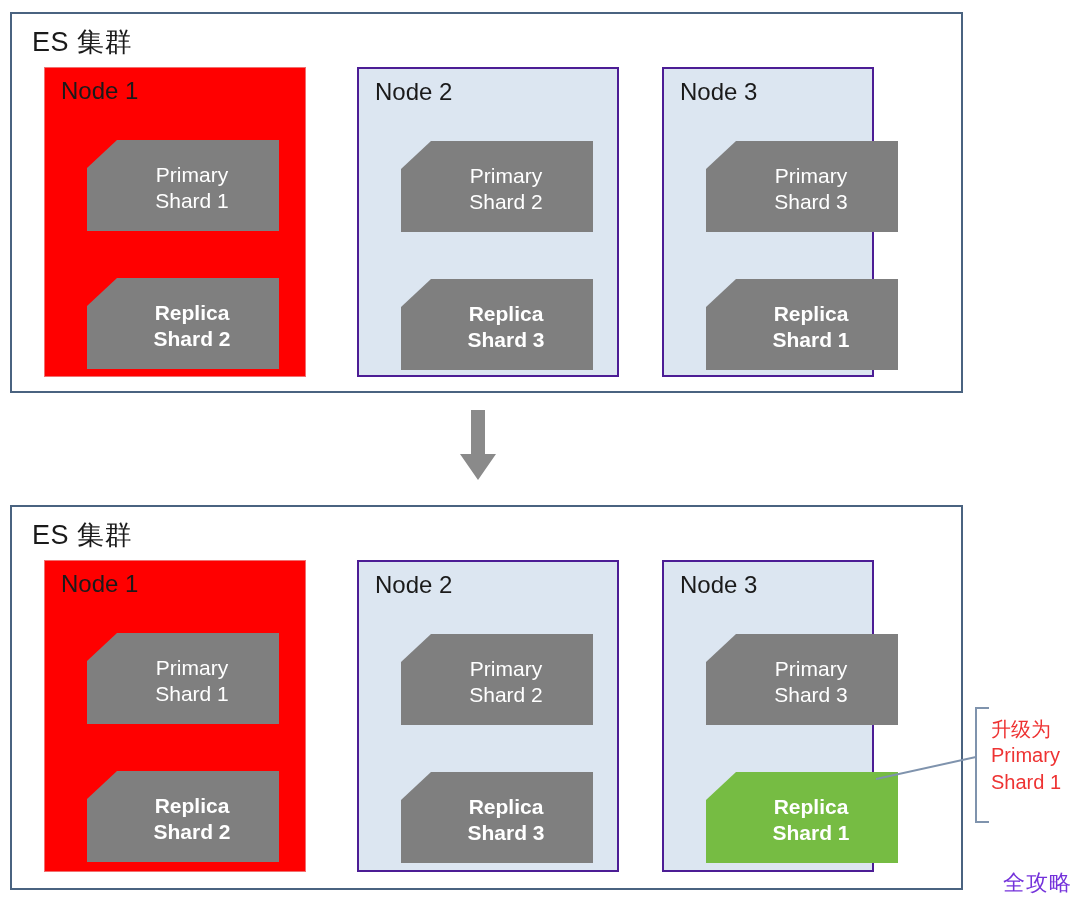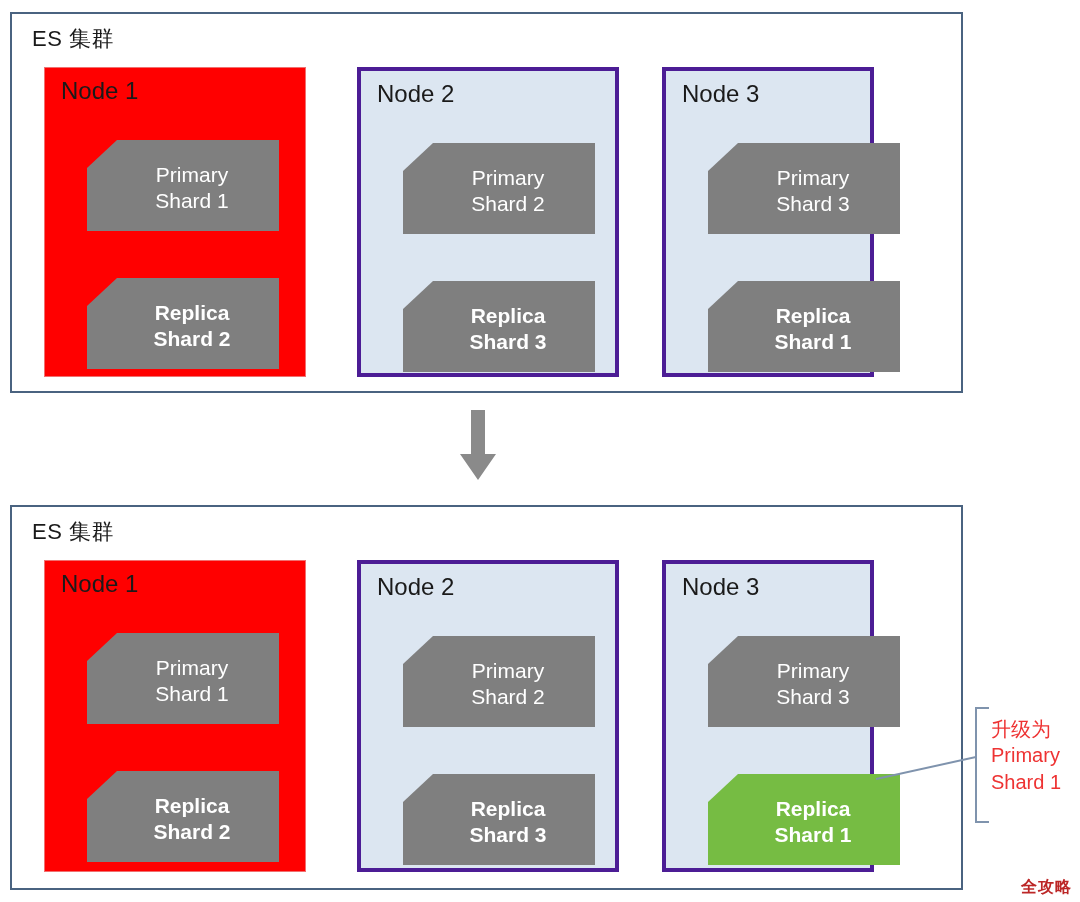--- a/index.html
+++ b/index.html
@@ -22,34 +22,34 @@
     background: #ffffff;
     border: 2px solid #4a6380;
   }
   #cluster-top    { left: 10px;  top: 12px;  width: 953px; height: 381px; }
   #cluster-bottom { left: 10px;  top: 505px; width: 953px; height: 385px; }
 
   .cluster-title {
     position: absolute;
     left: 20px;
     top: 10px;
-    font-size: 22px;
+    font-size: 27px;
     color: #1a1a1a;
     letter-spacing: 0.5px;
     white-space: nowrap;
   }
 
   
   .node {
     position: absolute;
     box-sizing: border-box;
   }
   .node.blue {
     background: #dce6f1;
-    border: 4px solid #4c1d95;
+    border: 2px solid #4c1d95;
   }
   .node.red {
     background: #ff0000;
     border: 1px solid #f07070;
     padding-left: 12px;
   }
   .node-title {
     position: absolute;
     left: 16px;
     top: 9px;
@@ -137,23 +137,23 @@
     top: 755px;
     width: 100px;
     height: 26px;
   }
 
   
   #watermark {
     position: absolute;
     right: 8px;
     bottom: 4px;
-    font-size: 16px;
-    font-weight: bold;
-    color: #b91c1c;
+    font-size: 22px;
+    font-weight: normal;
+    color: #6d28d9;
     letter-spacing: 1px;
     opacity: 0.95;
     white-space: nowrap;
   }
 </style>
 </head>
 <body>
 
 <div class="cluster" id="cluster-top">
 

